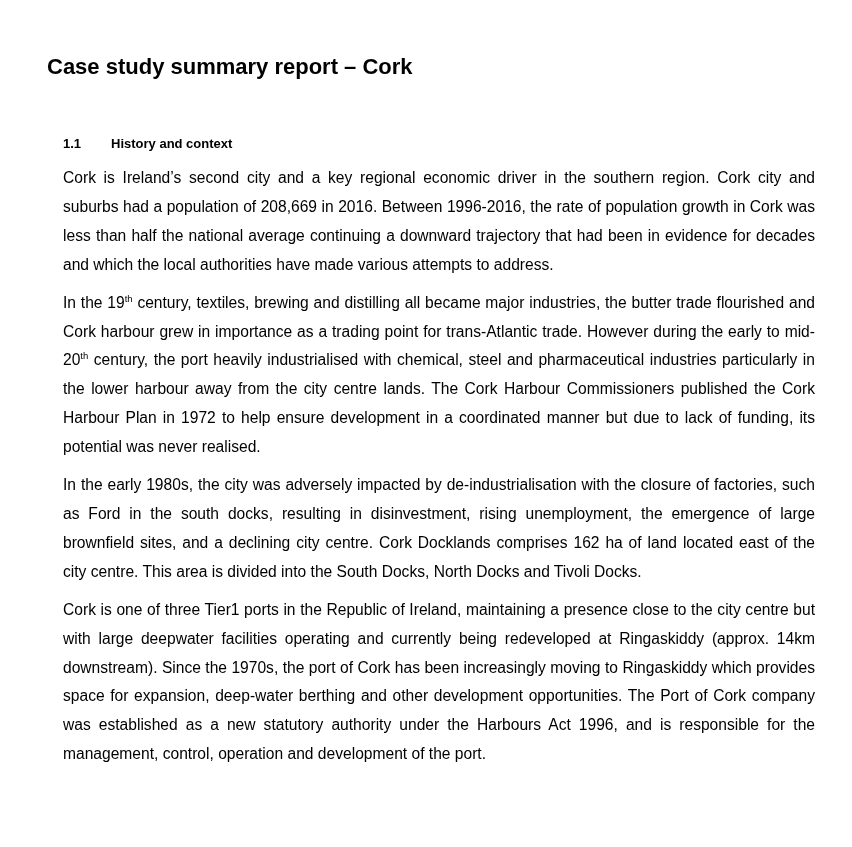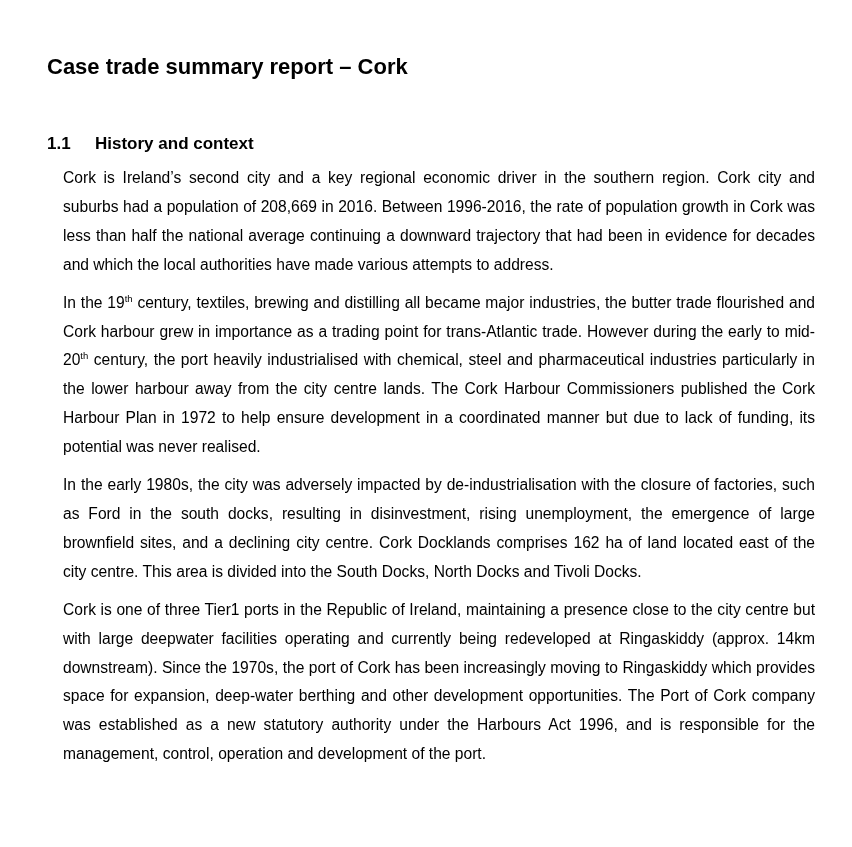--- a/index.html
+++ b/index.html
@@ -26,24 +26,24 @@
       left: 0;
       top: 52px;
       margin: 0;
       font-size: 22px;
       font-weight: bold;
       line-height: 30px;
       white-space: nowrap;
     }
     .section-heading {
       position: absolute;
-      left: 0;
+      left: 16px;
       top: 130px;
       margin: 0;
-      font-size: 17px;
+      font-size: 13px;
       font-weight: bold;
       line-height: 28px;
       white-space: nowrap;
     }
     .section-number {
       display: inline-block;
       width: 48px;
     }
     .body {
       position: absolute;
@@ -62,21 +62,21 @@
     sup {
       font-size: 9.5px;
       line-height: 0;
       vertical-align: 6px;
     }
   </style>
 </head>
 <body>
 
 <div class="page">
-  <h1 class="doc-title">Case trade summary report – Cork</h1>
+  <h1 class="doc-title">Case study summary report – Cork</h1>
 
   <h2 class="section-heading">
     <span class="section-number">1.1</span><span>History and context</span>
   </h2>
 
   <div class="body">
     <p class="para">Cork is Ireland’s second city and a key regional economic driver in the southern region. Cork city and suburbs had a population of 208,669 in 2016. Between 1996-2016, the rate of population growth in Cork was less than half the national average continuing a downward trajectory that had been in evidence for decades and which the local authorities have made various attempts to address.</p>
 
     <p class="para"><span>In the 19</span><sup>th</sup><span> century, textiles, brewing and distilling all became major industries, the butter trade flourished and Cork harbour grew in importance as a trading point for trans-Atlantic trade. However during the early to mid-20</span><sup>th</sup><span> century, the port heavily industrialised with chemical, steel and pharmaceutical industries particularly in the lower harbour away from the city centre lands. The Cork Harbour Commissioners published the Cork Harbour Plan in 1972 to help ensure development in a coordinated manner but due to lack of funding, its potential was never realised.</span></p>
 

